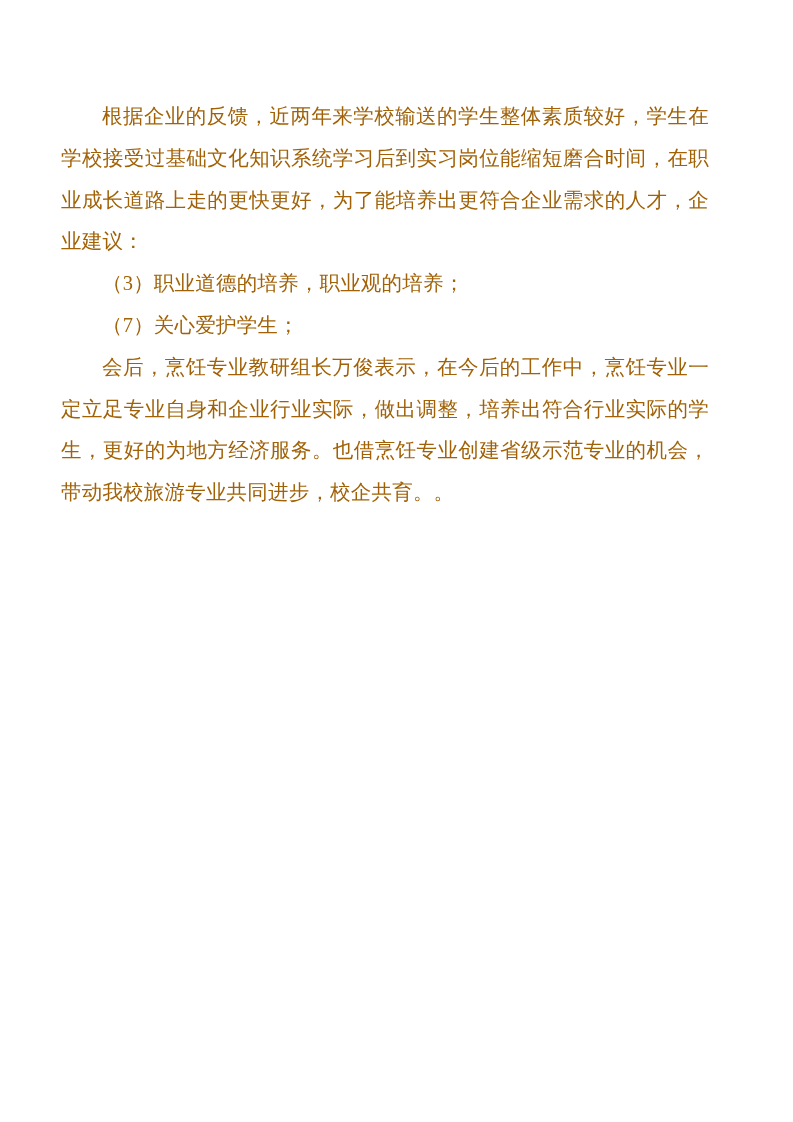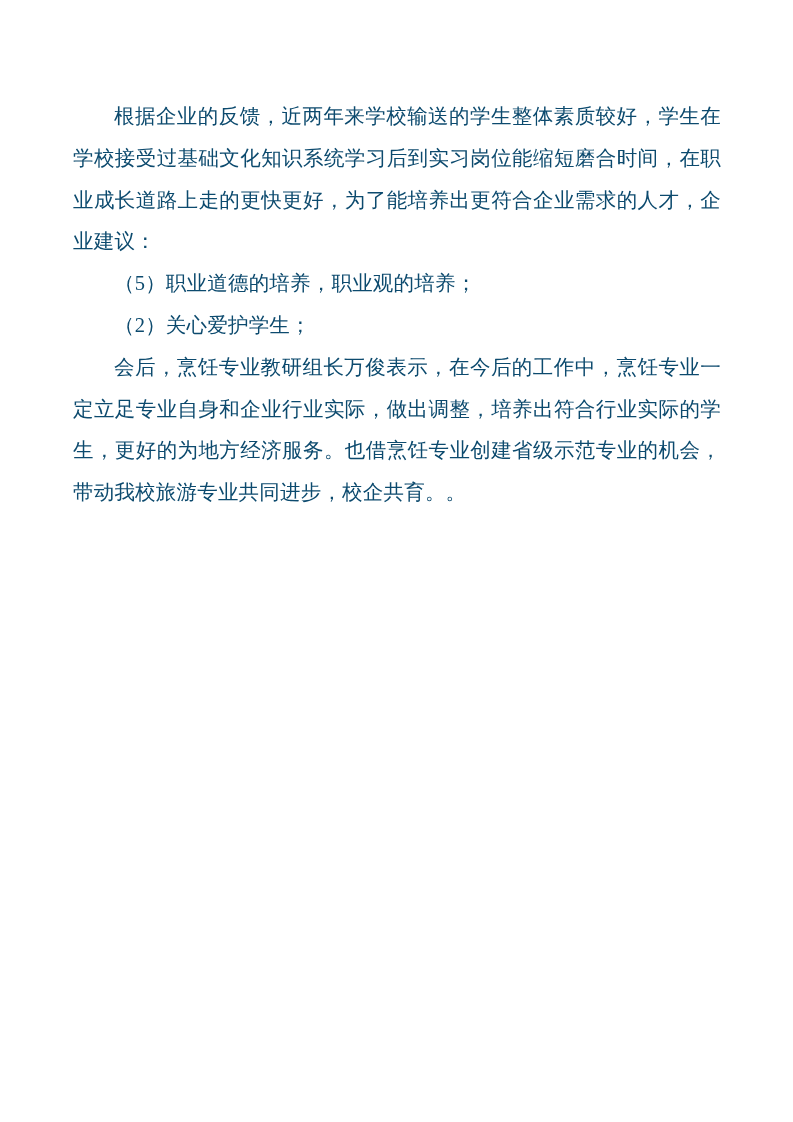--- a/index.html
+++ b/index.html
@@ -11,37 +11,37 @@
     position: relative;
     width: 793px;
     height: 1122px;
     margin: 0 auto;
     background: #ffffff;
     overflow: hidden;
   }
   .doc-content {
     position: absolute;
     top: 96px;
-    left: 73px;
+    left: 61px;
     width: 648px;
-    color: #0c4a6e;
+    color: #a16207;
     font-size: 20.5px;
     line-height: 41.8px;
     text-align: justify;
     letter-spacing: 0.2px;
   }
   .doc-content p {
     text-indent: 2em;
     margin: 0;
     word-break: break-all;
   }
 </style>
 </head>
 <body>
 
 <div class="page">
   <div class="doc-content">
     <p>根据企业的反馈，近两年来学校输送的学生整体素质较好，学生在学校接受过基础文化知识系统学习后到实习岗位能缩短磨合时间，在职业成长道路上走的更快更好，为了能培养出更符合企业需求的人才，企业建议：</p>
-    <p>（5）职业道德的培养，职业观的培养；</p>
-    <p>（2）关心爱护学生；</p>
+    <p>（3）职业道德的培养，职业观的培养；</p>
+    <p>（7）关心爱护学生；</p>
     <p>会后，烹饪专业教研组长万俊表示，在今后的工作中，烹饪专业一定立足专业自身和企业行业实际，做出调整，培养出符合行业实际的学生，更好的为地方经济服务。也借烹饪专业创建省级示范专业的机会，带动我校旅游专业共同进步，校企共育。。</p>
   </div>
 </div>
 
 </body></html>

